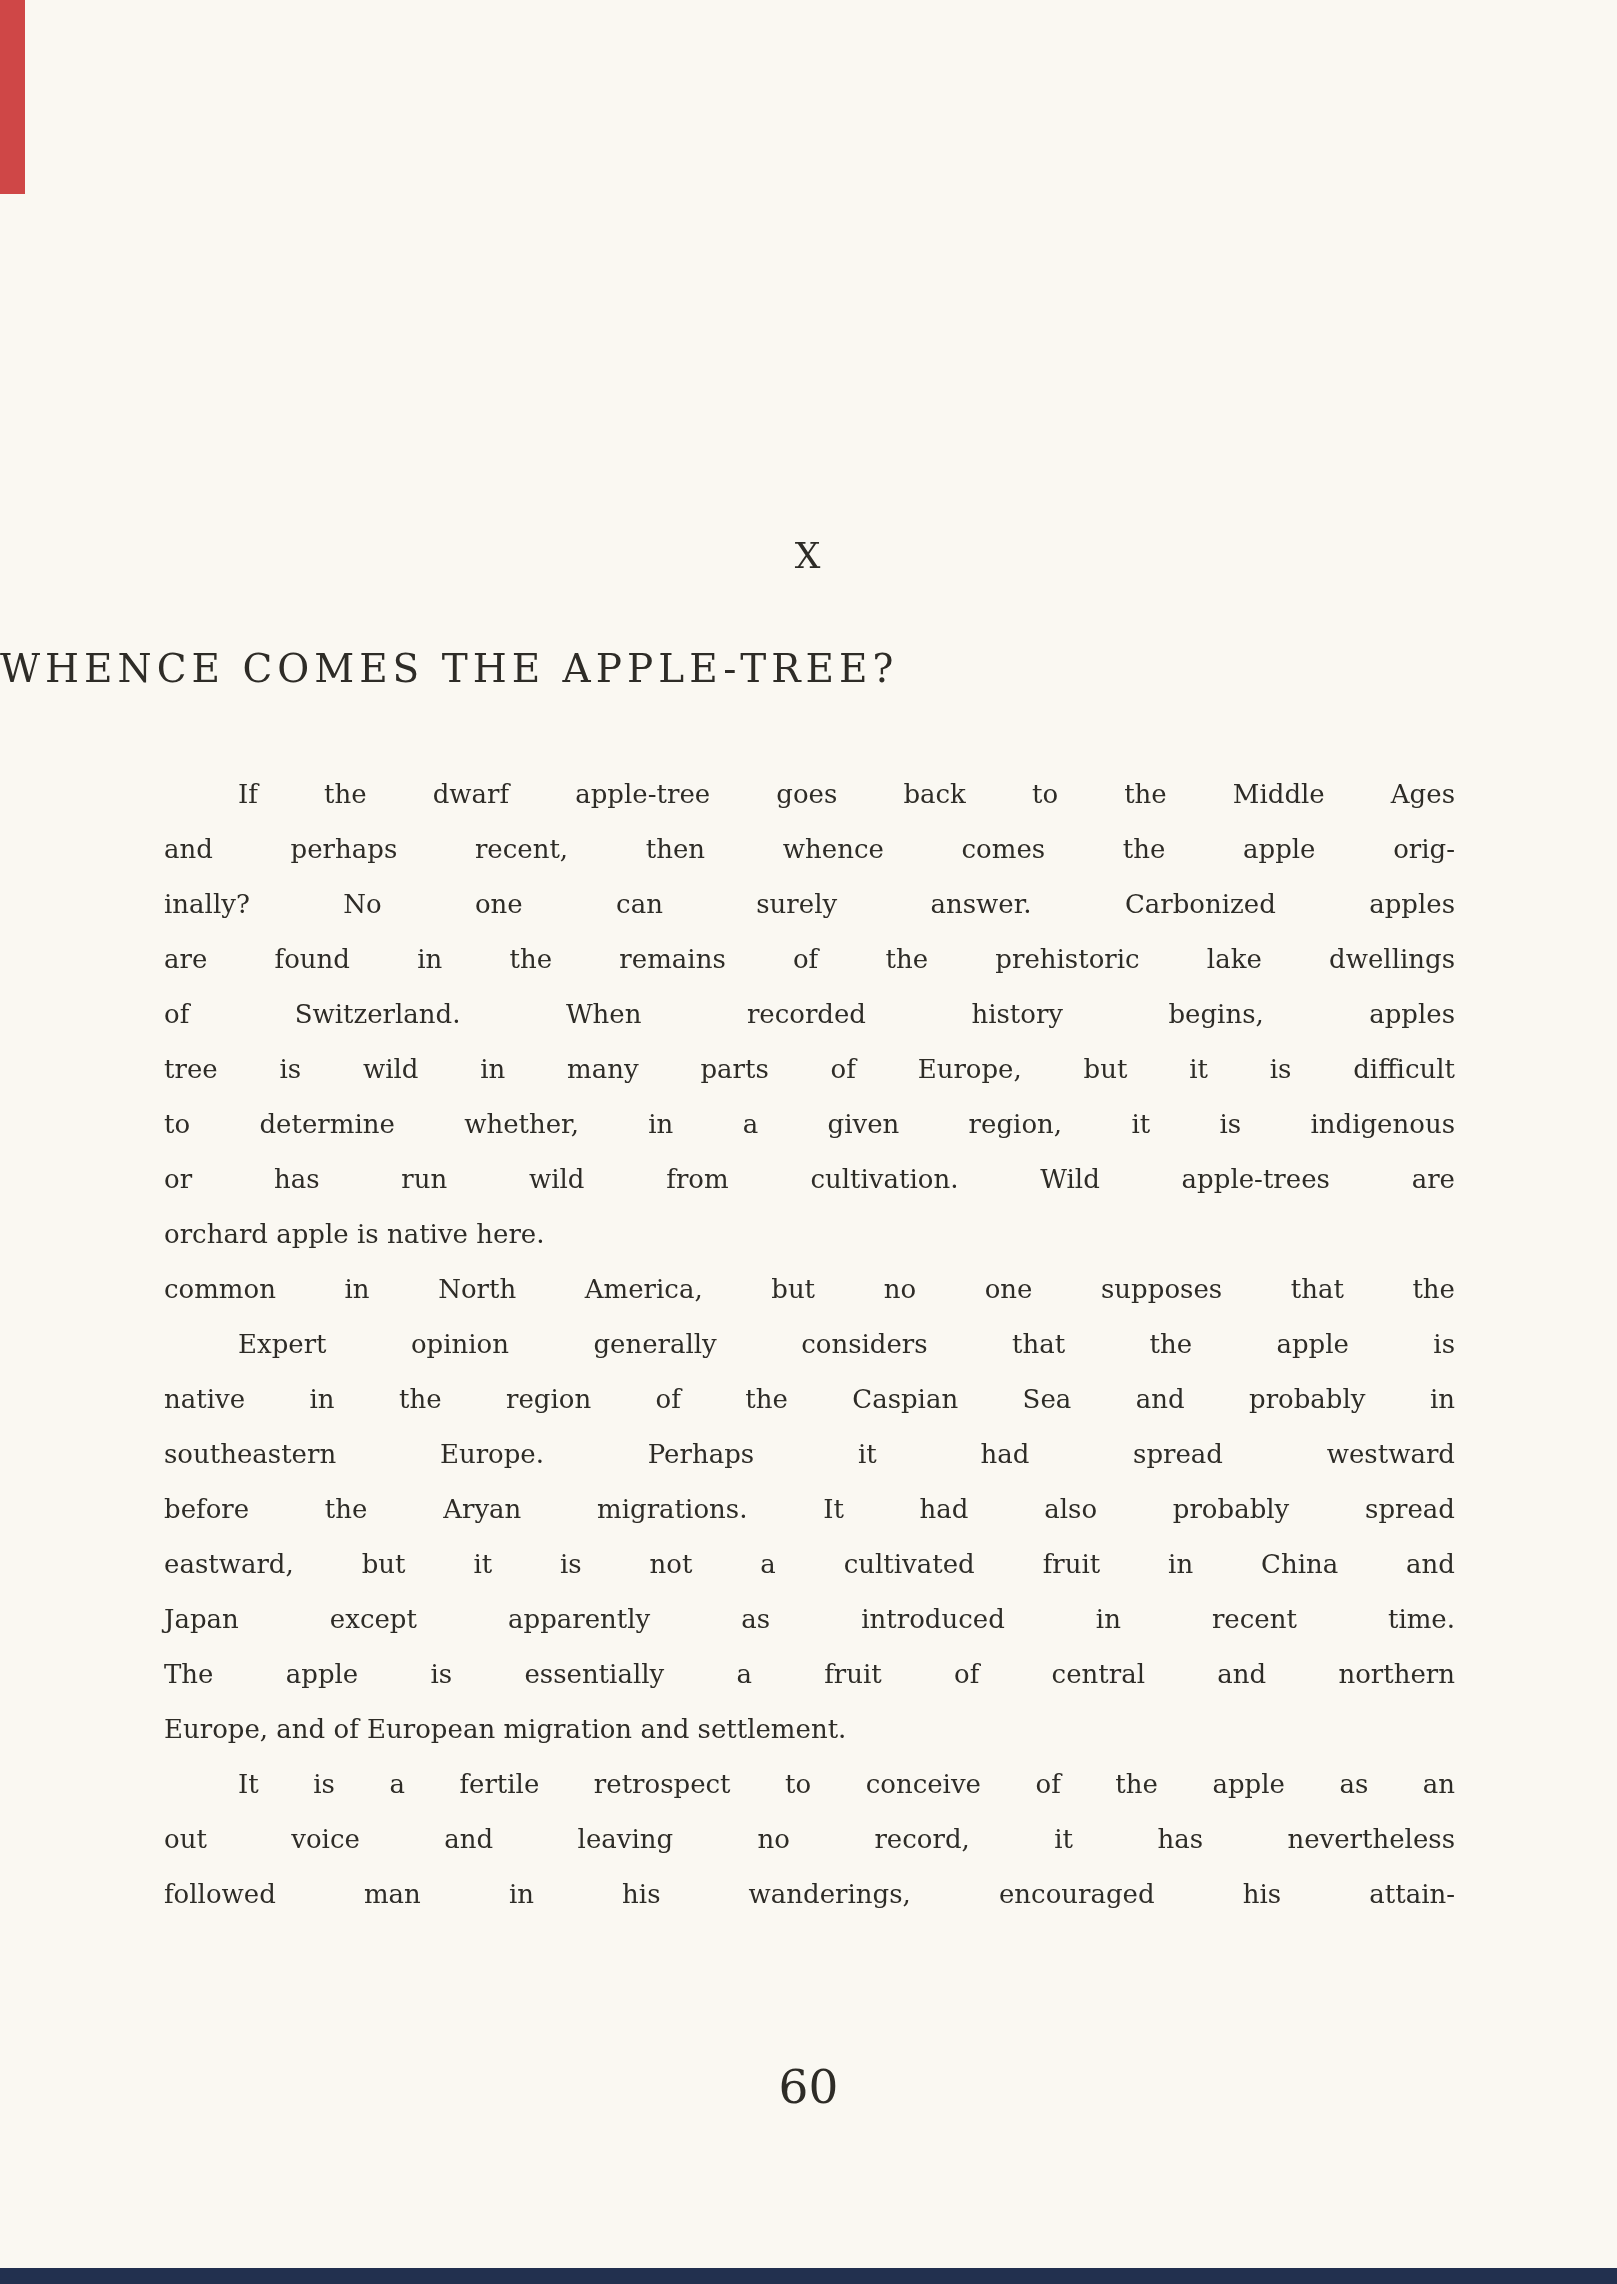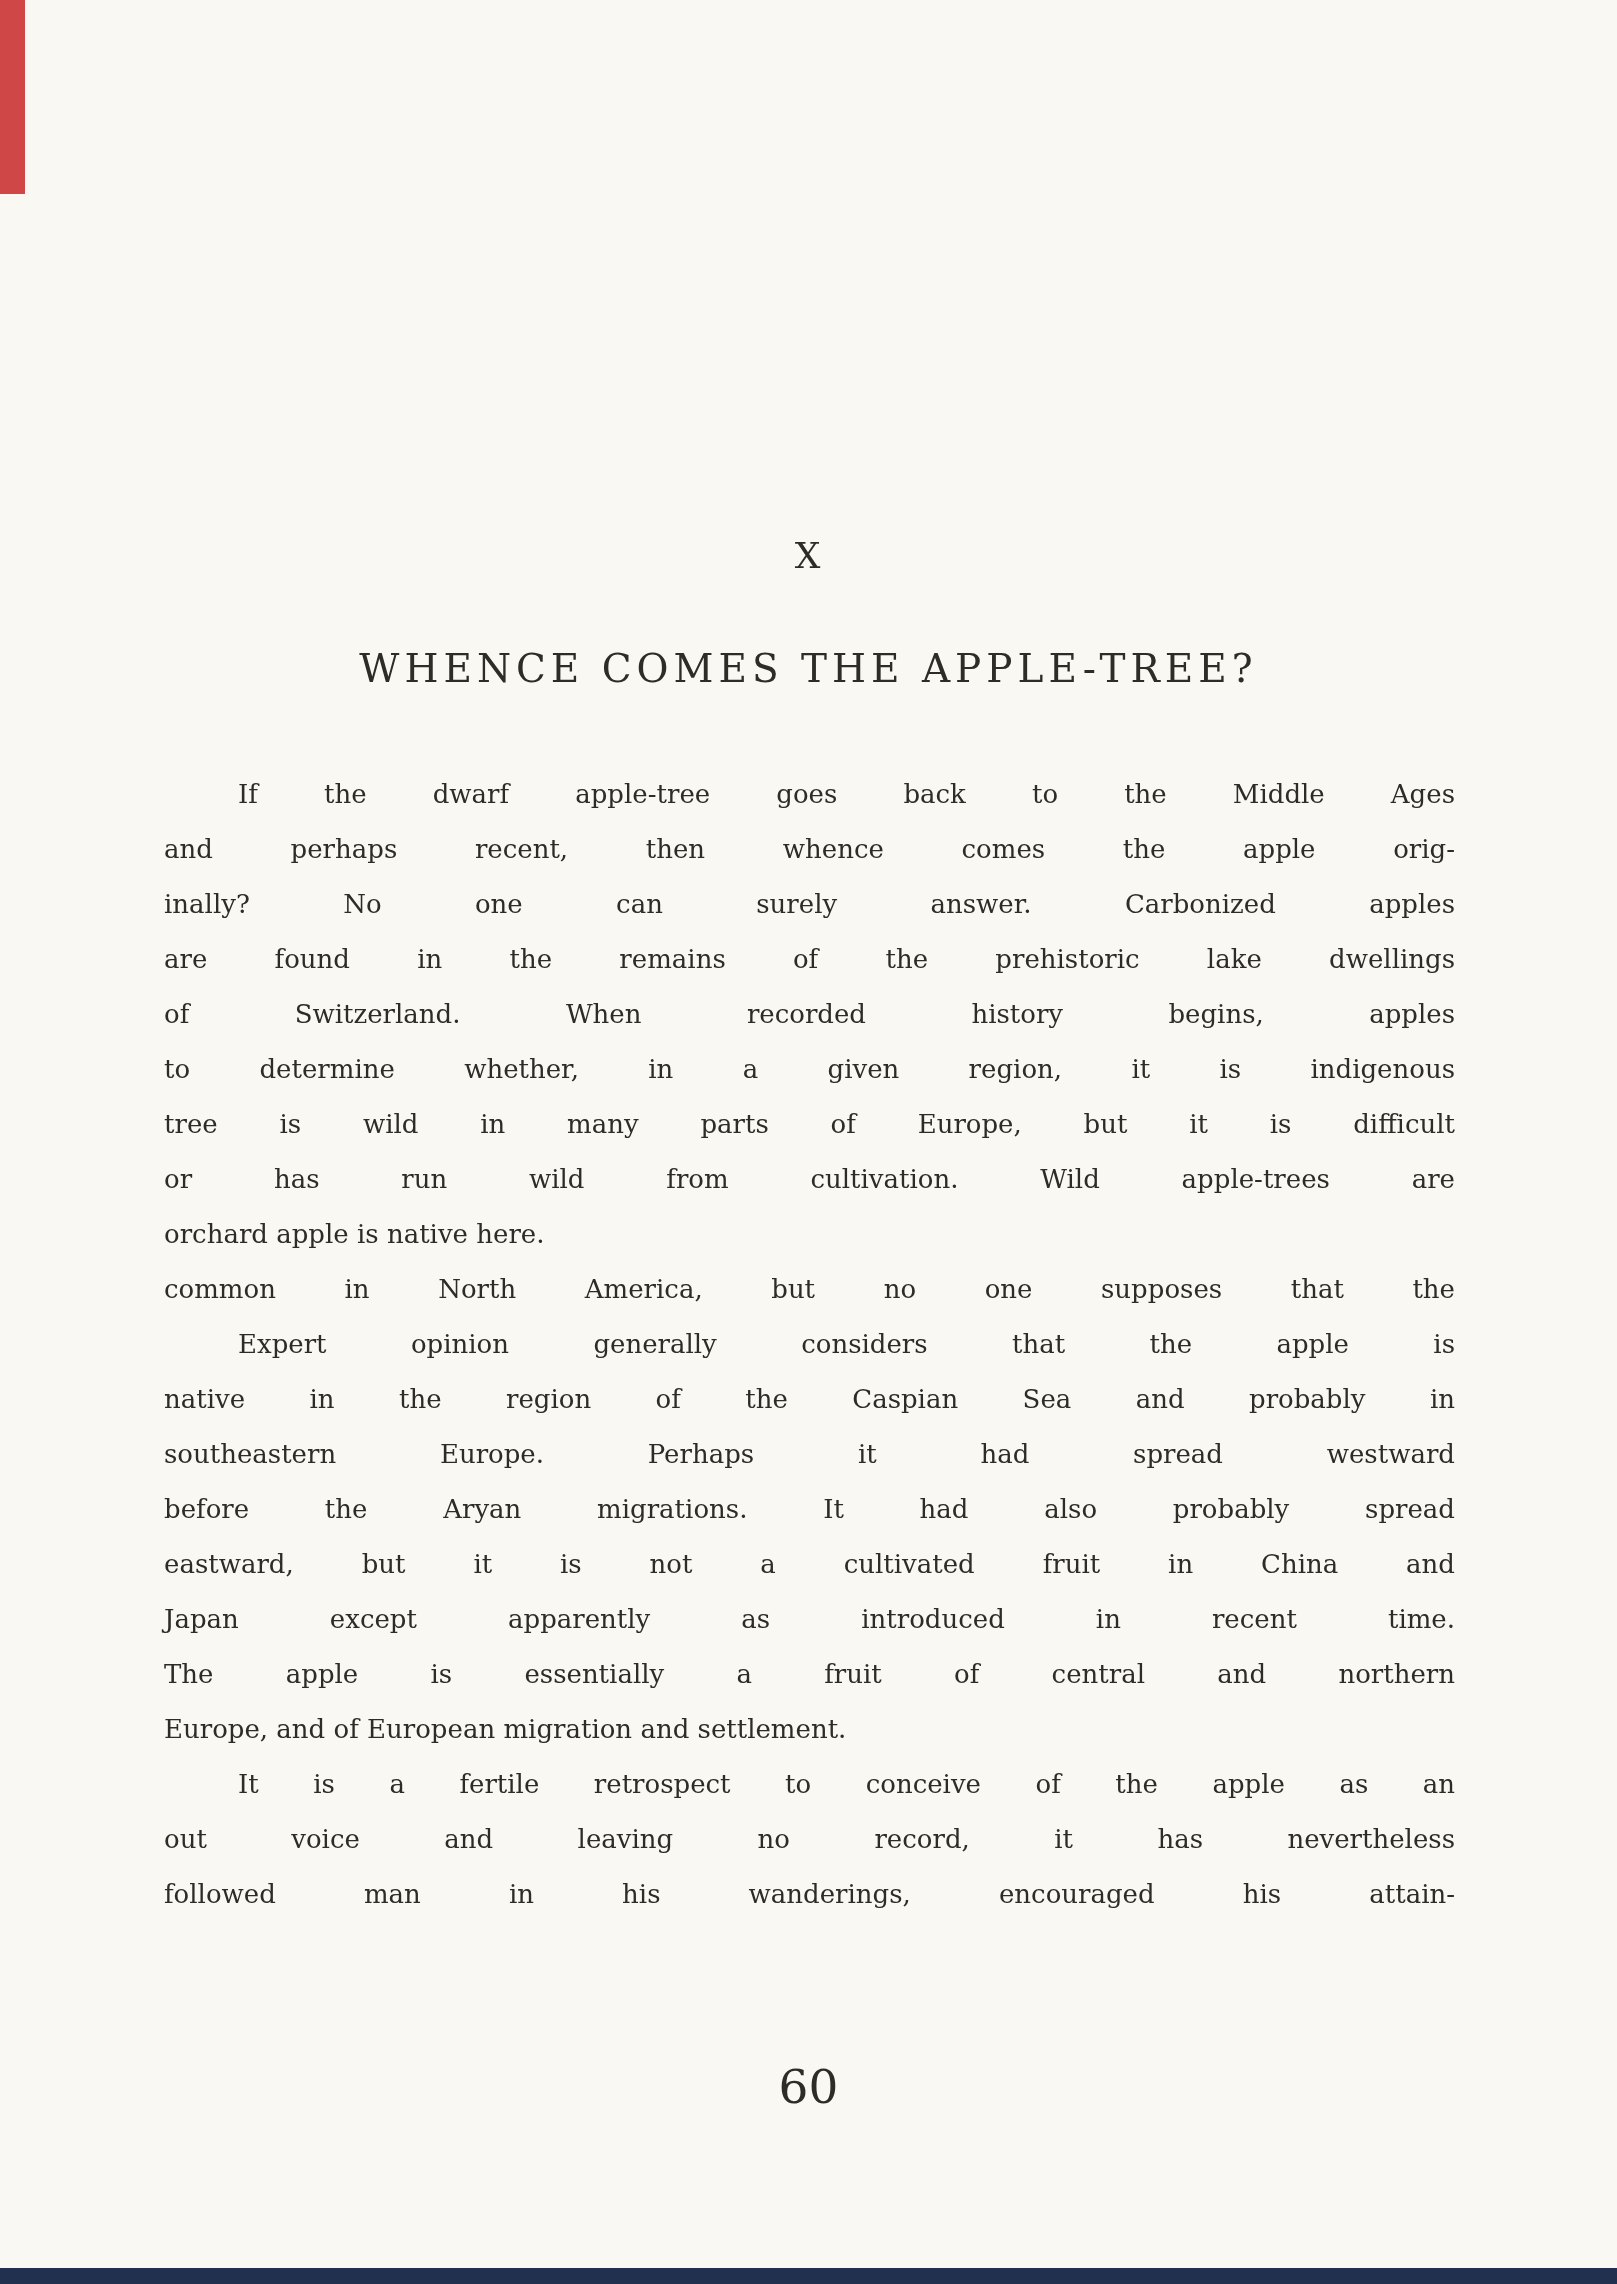--- a/index.html
+++ b/index.html
@@ -43,21 +43,20 @@
     text-align: center;
     font-size: 36px;
     letter-spacing: 1.7px;
   }
   .title {
     position: absolute;
     top: 646px;
     left: 0;
     width: 100%;
     margin: 0;
-    text-align: center;
     font-size: 39px;
     font-weight: normal;
     letter-spacing: 5px;
     white-space: nowrap;
   }
   
   .body-text {
     position: absolute;
     top: 767px;
     left: 164px;
@@ -97,22 +96,22 @@
 
   <h1 class="title">WHENCE COMES THE APPLE-TREE?</h1>
 
   <div class="body-text" id="body-text">
       <div class="paragraph">
         <div class="line first">If the dwarf apple-tree goes back to the Middle Ages</div>
         <div class="line">and perhaps recent, then whence comes the apple orig-</div>
         <div class="line">inally? No one can surely answer. Carbonized apples</div>
         <div class="line">are found in the remains of the prehistoric lake dwellings</div>
         <div class="line">of Switzerland. When recorded history begins, apples</div>
+        <div class="line">tree is wild in many parts of Europe, but it is difficult</div>
         <div class="line">to determine whether, in a given region, it is indigenous</div>
-        <div class="line">tree is wild in many parts of Europe, but it is difficult</div>
         <div class="line">or has run wild from cultivation. Wild apple-trees are</div>
         <div class="line last">orchard apple is native here.</div>
         <div class="line">common in North America, but no one supposes that the</div>
       </div>
       <div class="paragraph">
         <div class="line first">Expert opinion generally considers that the apple is</div>
         <div class="line">native in the region of the Caspian Sea and probably in</div>
         <div class="line">southeastern Europe. Perhaps it had spread westward</div>
         <div class="line">before the Aryan migrations. It had also probably spread</div>
         <div class="line">eastward, but it is not a cultivated fruit in China and</div>

